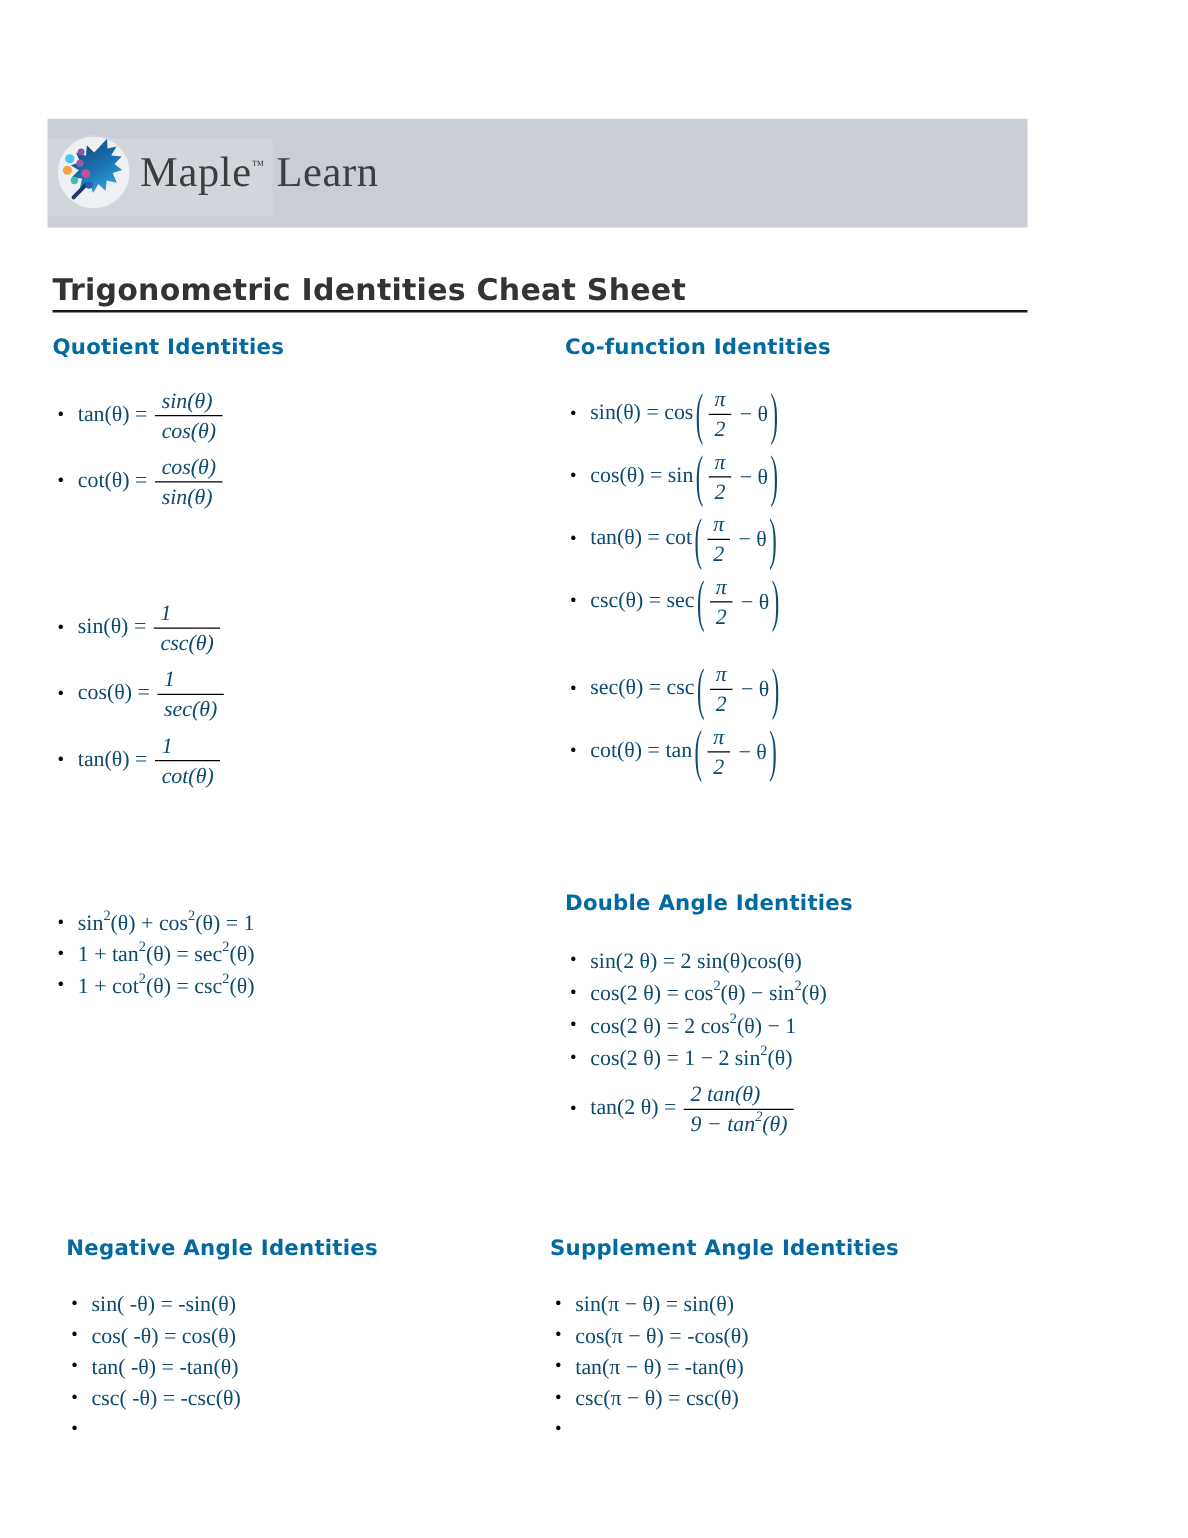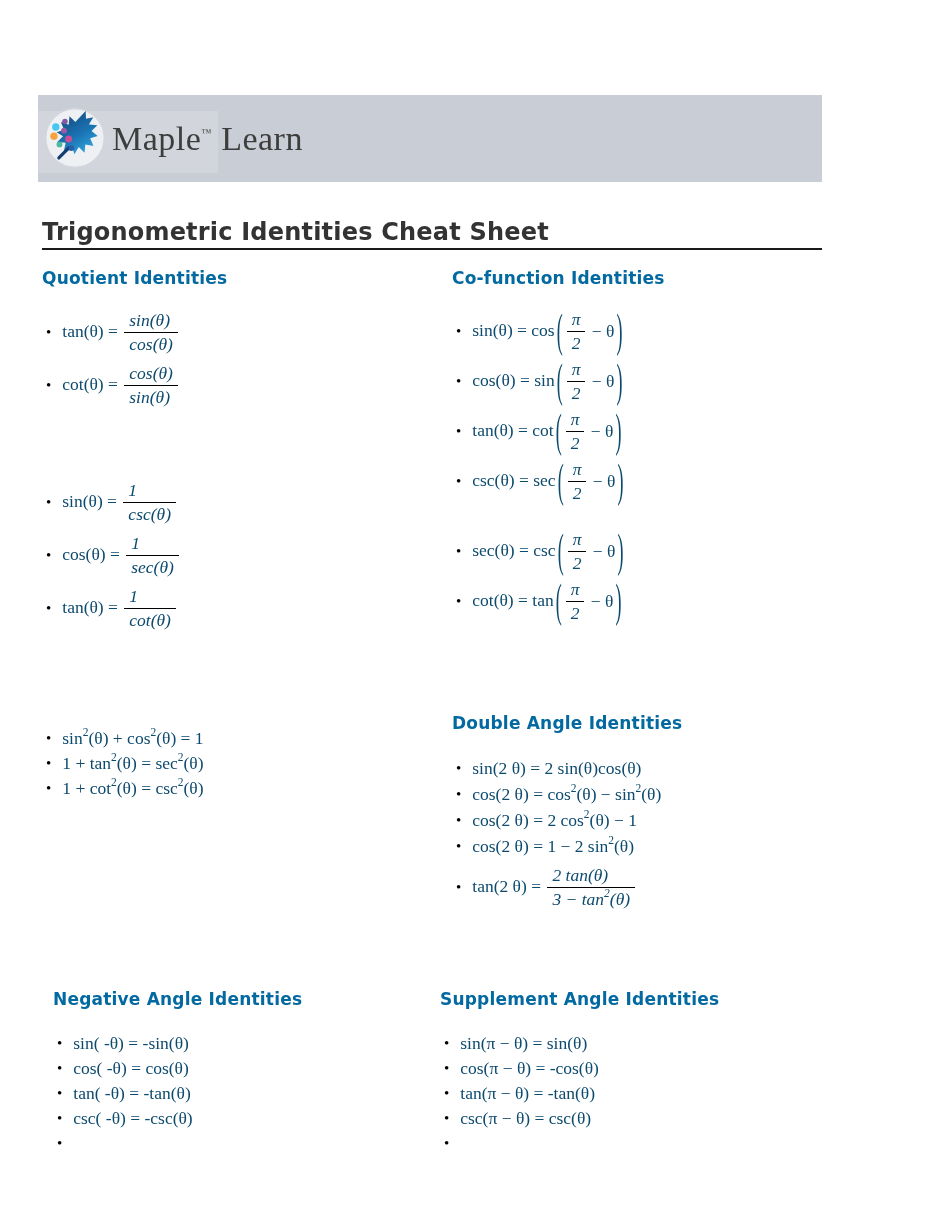--- a/index.html
+++ b/index.html
@@ -266,21 +266,21 @@
       <li>
         <span class="bullet">•</span>
         <span class="math"><span class="mt">cos(2 θ) = 2 cos</span><sup class="sp">2</sup><span class="mt">(θ) − 1</span></span>
       </li>
       <li>
         <span class="bullet">•</span>
         <span class="math"><span class="mt">cos(2 θ) = 1 − 2 sin</span><sup class="sp">2</sup><span class="mt">(θ)</span></span>
       </li>
       <li>
         <span class="bullet">•</span>
-        <span class="math"><span class="mt">tan(2 θ) = </span><span class="fr"><span class="num"><span class="mt">2 tan(θ)</span></span><span class="den"><span class="mt">3 − tan</span><sup class="sp">2</sup><span class="mt">(θ)</span></span></span></span>
+        <span class="math"><span class="mt">tan(2 θ) = </span><span class="fr"><span class="num"><span class="mt">2 tan(θ)</span></span><span class="den"><span class="mt">9 − tan</span><sup class="sp">2</sup><span class="mt">(θ)</span></span></span></span>
       </li>
     </ul>
 </section>
 
 <section class="sec plain g22 sec-negative" style="left:42px;top:989px;margin-left:11px;">
   <h2>Negative Angle Identities</h2>
   <ul class="identities">
       <li>
         <span class="bullet">•</span>
         <span class="math"><span class="mt">sin( -θ) = -sin(θ)</span></span>

